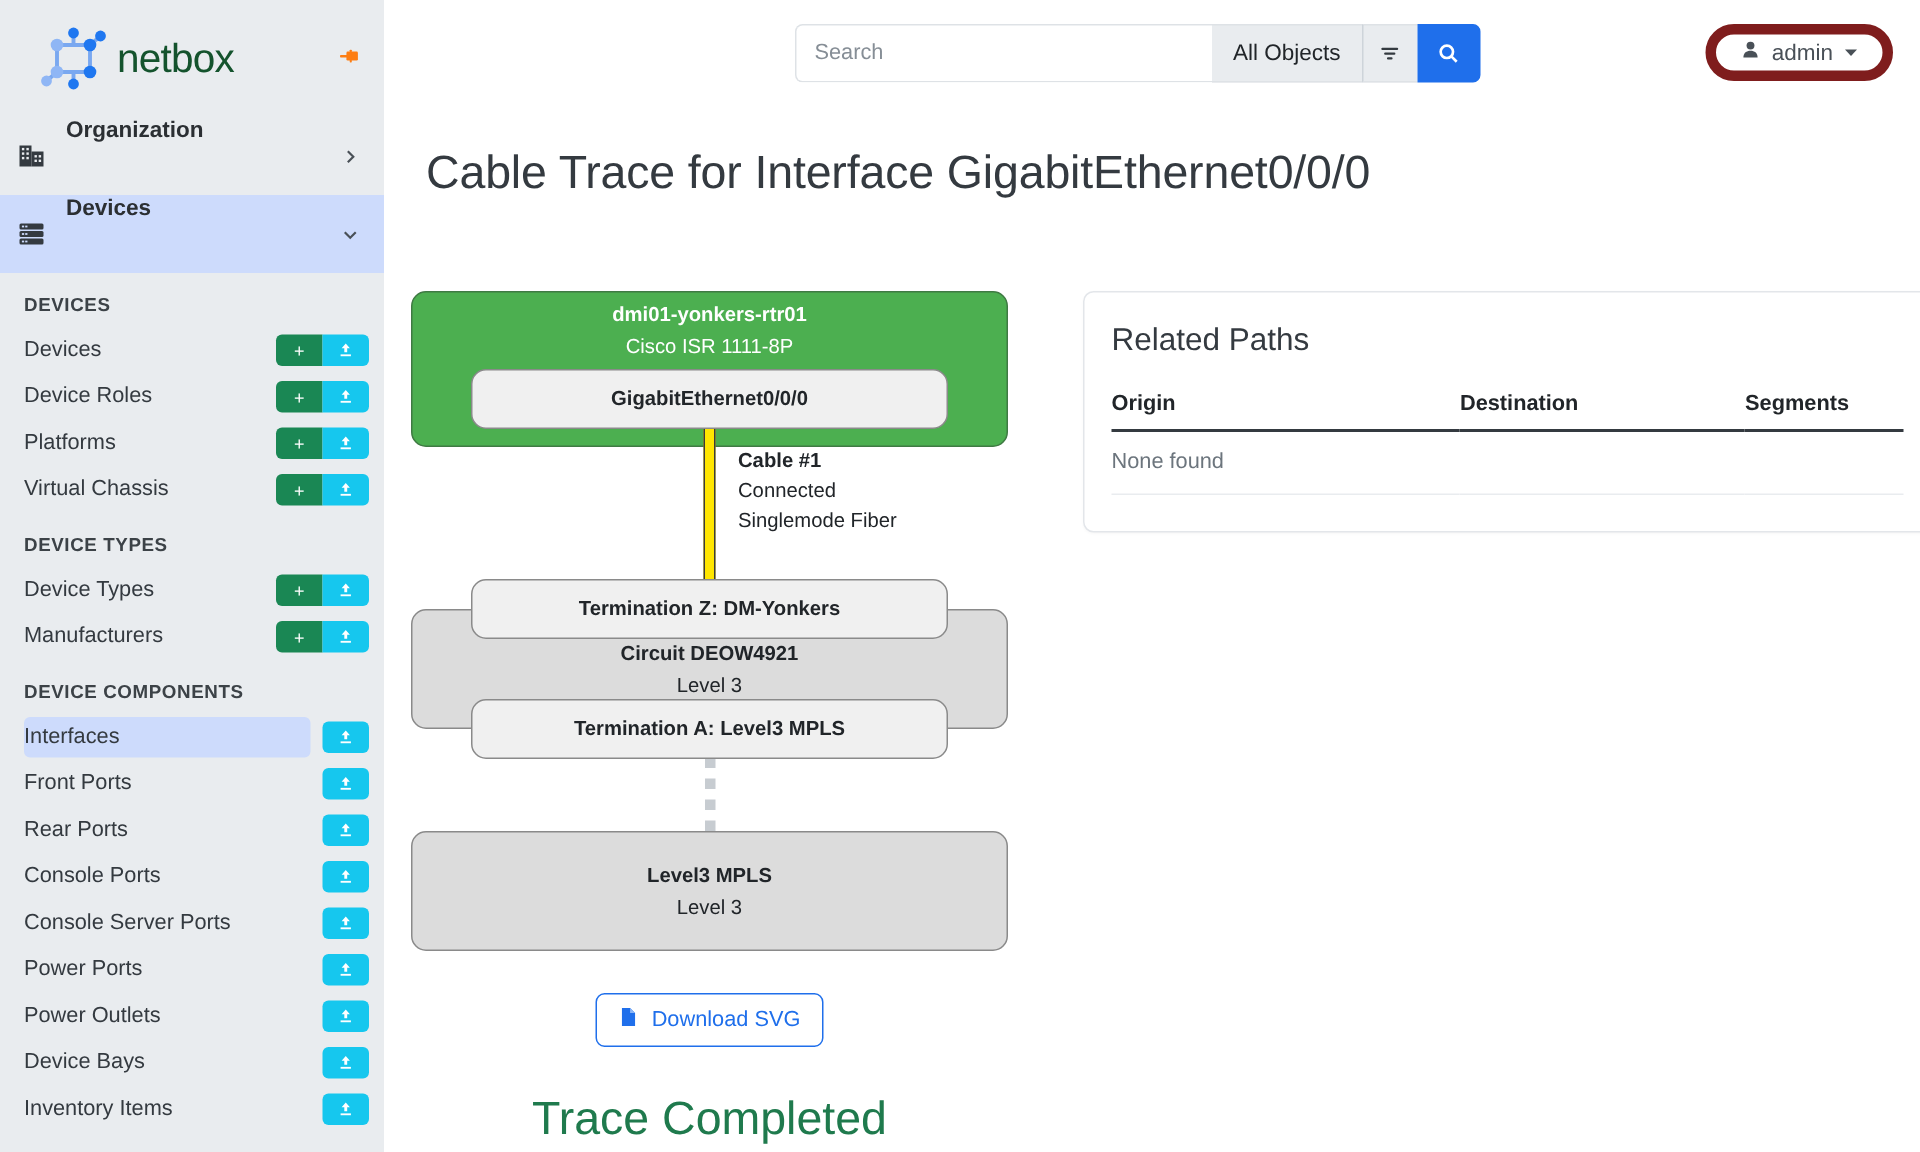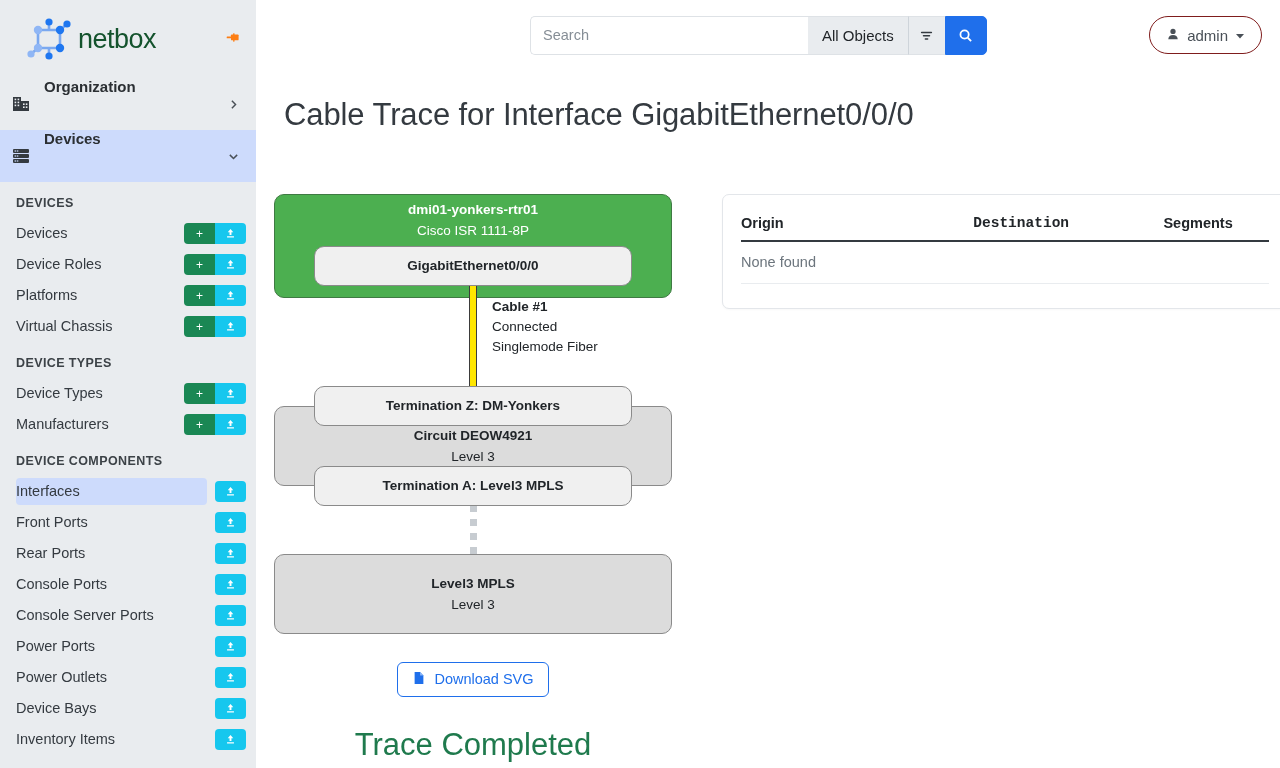--- a/index.html
+++ b/index.html
@@ -108,21 +108,21 @@
   }
   .search-go {
     height: 39px; width: 42px; display: flex; align-items: center; justify-content: center;
     background: #1f6feb; border: 1px solid #1f6feb; border-radius: 0 5px 5px 0;
     cursor: pointer; color: #fff;
   }
   .userbtn {
     margin-left: auto;
     display: flex; align-items: center; gap: 7px;
     height: 38px; padding: 0 16px;
-    border: 1px solid #7f1d1d; border-radius: 20px;
+    border: 7px solid #7f1d1d; border-radius: 20px;
     font-size: 15px; color: #495057; cursor: pointer; background: #fff;
   }
 
   .page-title {
     font-size: 31px; font-weight: 400; color: #343a40;
     padding: 6px 0 0 28px;
     letter-spacing: -0.1px;
   }
 
   .content { display: flex; padding: 40px 20px 0 18px; gap: 28px; }
@@ -216,21 +216,21 @@
   table.rp { width: 100%; border-collapse: collapse; }
   table.rp th {
     text-align: left; font-size: 14.5px; font-weight: 700; color: #212529;
     padding: 0 0 9px 0; border-bottom: 2px solid #343a40;
   }
   table.rp td {
     font-size: 14.5px; color: #6c757d;
     padding: 12px 0 13px 0; border-bottom: 1px solid #e9ecef;
   }
   .col-origin { width: 44%; }
-  .col-dest { width: 36%; font-family: Liberation Mono, monospace; }
+  .col-dest { width: 36%; }
 </style>
 </head>
 <body>
 
 <div class="app">
 
   <aside class="sidebar">
 
     <div class="brand">
       <span class="logo-mark">
@@ -615,20 +615,21 @@
               <span>Download SVG</span>
             </button>
           </div>
 
           <div class="trace-done">Trace Completed</div>
         </div>
       </div>
 
       <div class="side-col">
         <div class="card">
+          <div class="card-title">Related Paths</div>
           <table class="rp">
             <thead>
               <tr>
                 <th class="col-origin">Origin</th>
                 <th class="col-dest">Destination</th>
                 <th>Segments</th>
               </tr>
             </thead>
             <tbody>
               <tr>

